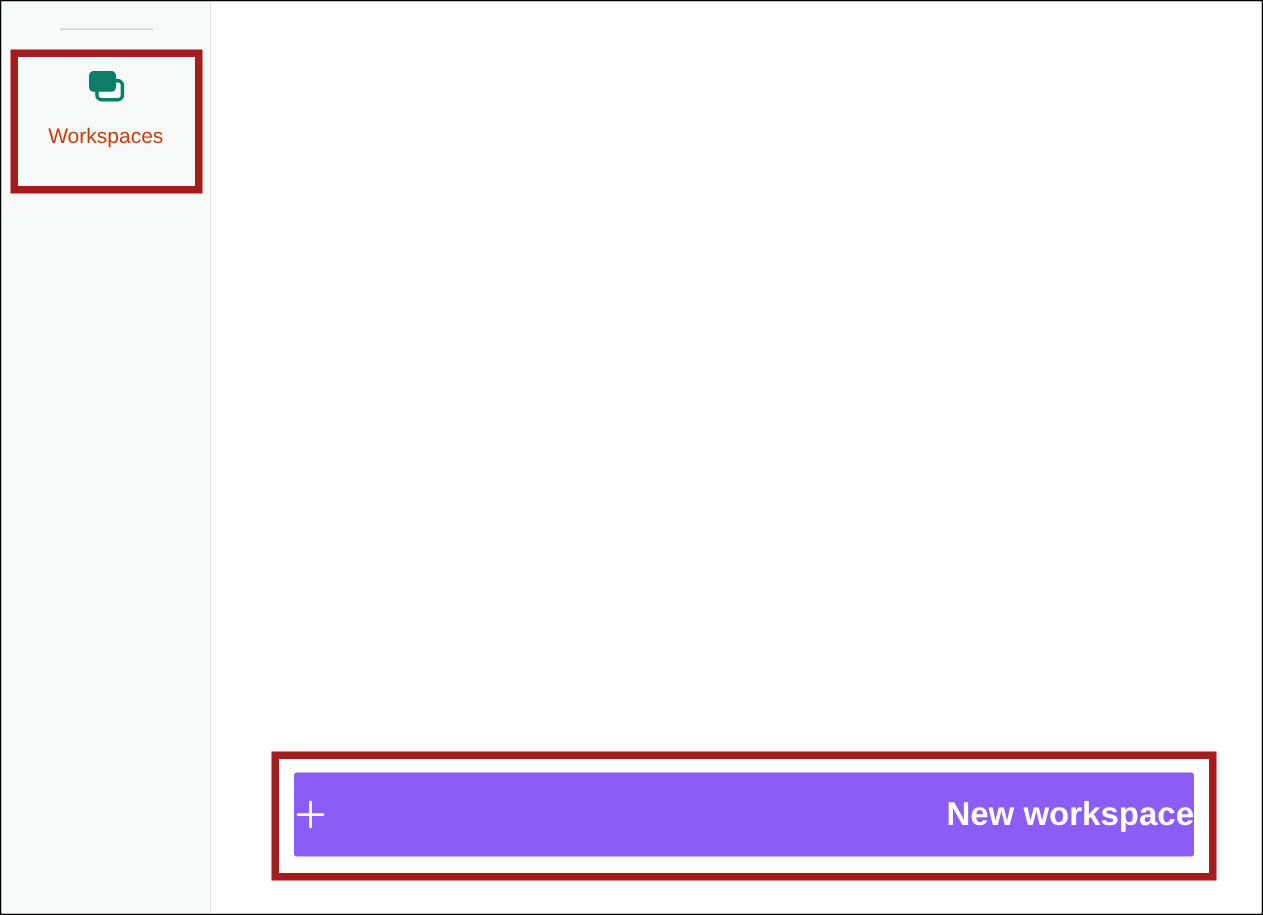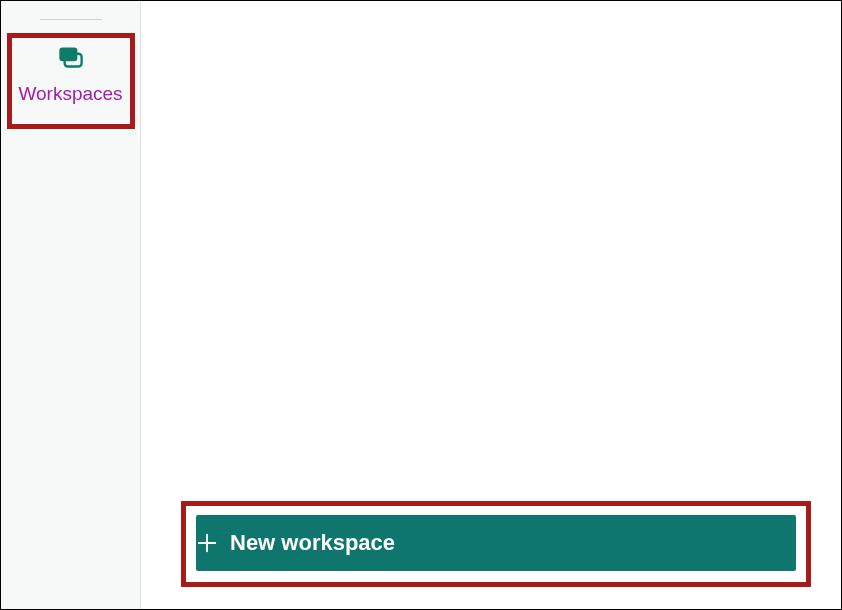--- a/index.html
+++ b/index.html
@@ -46,22 +46,22 @@
       width: 120px;
     }
     .nav-item .icon-container {
       height: 36px;
       display: flex;
       align-items: center;
       justify-content: center;
       margin-bottom: 6px;
     }
     .nav-item .label {
-      font-size: 19px;
-      color: #a21caf;
+      font-size: 14px;
+      color: #c2410c;
       text-align: center;
       line-height: 1.25;
     }
     .workspaces-icon svg {
       width: 34px;
       height: 34px;
     }
     .my-workspace-iconcircle {
       width: 36px;
       height: 36px;
@@ -82,28 +82,28 @@
       right: 0;
       bottom: 0;
       background: #ffffff;
     }
     .new-workspace-btn {
       position: absolute;
       left: 195px;
       right: 45px;
       bottom: 38px;
       height: 56px;
-      background: #0f766e;
+      background: #8b5cf6;
       color: #ffffff;
       border: none;
       font-size: 22px;
       font-weight: 600;
       display: flex;
       align-items: center;
-      justify-content: flex-start;
+      justify-content: space-between;
       gap: 12px;
       cursor: pointer;
       border-radius: 2px;
     }
     .new-workspace-btn svg {
       width: 22px;
       height: 22px;
     }
     
     .highlight-box {

